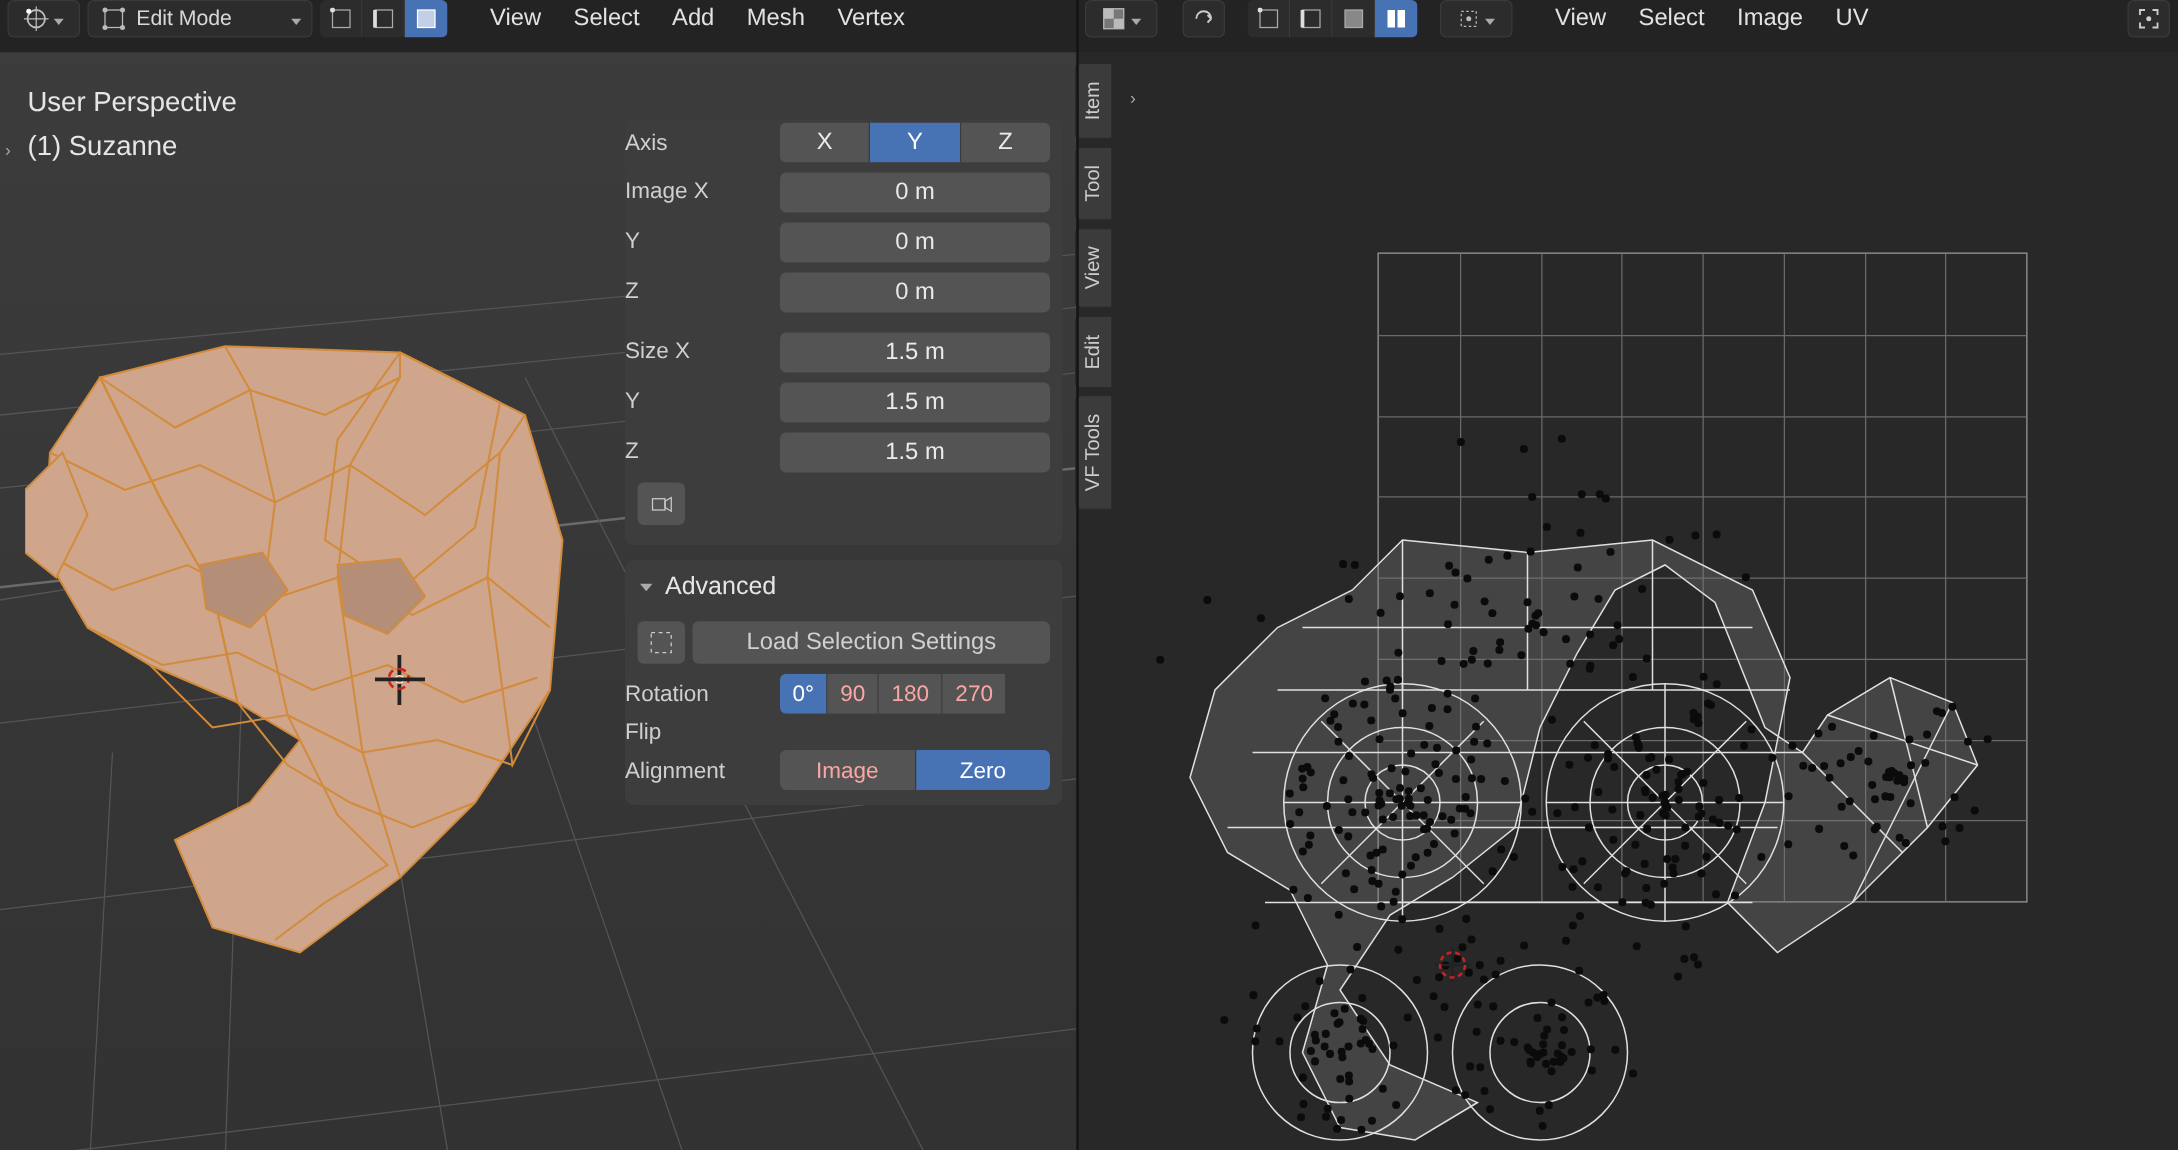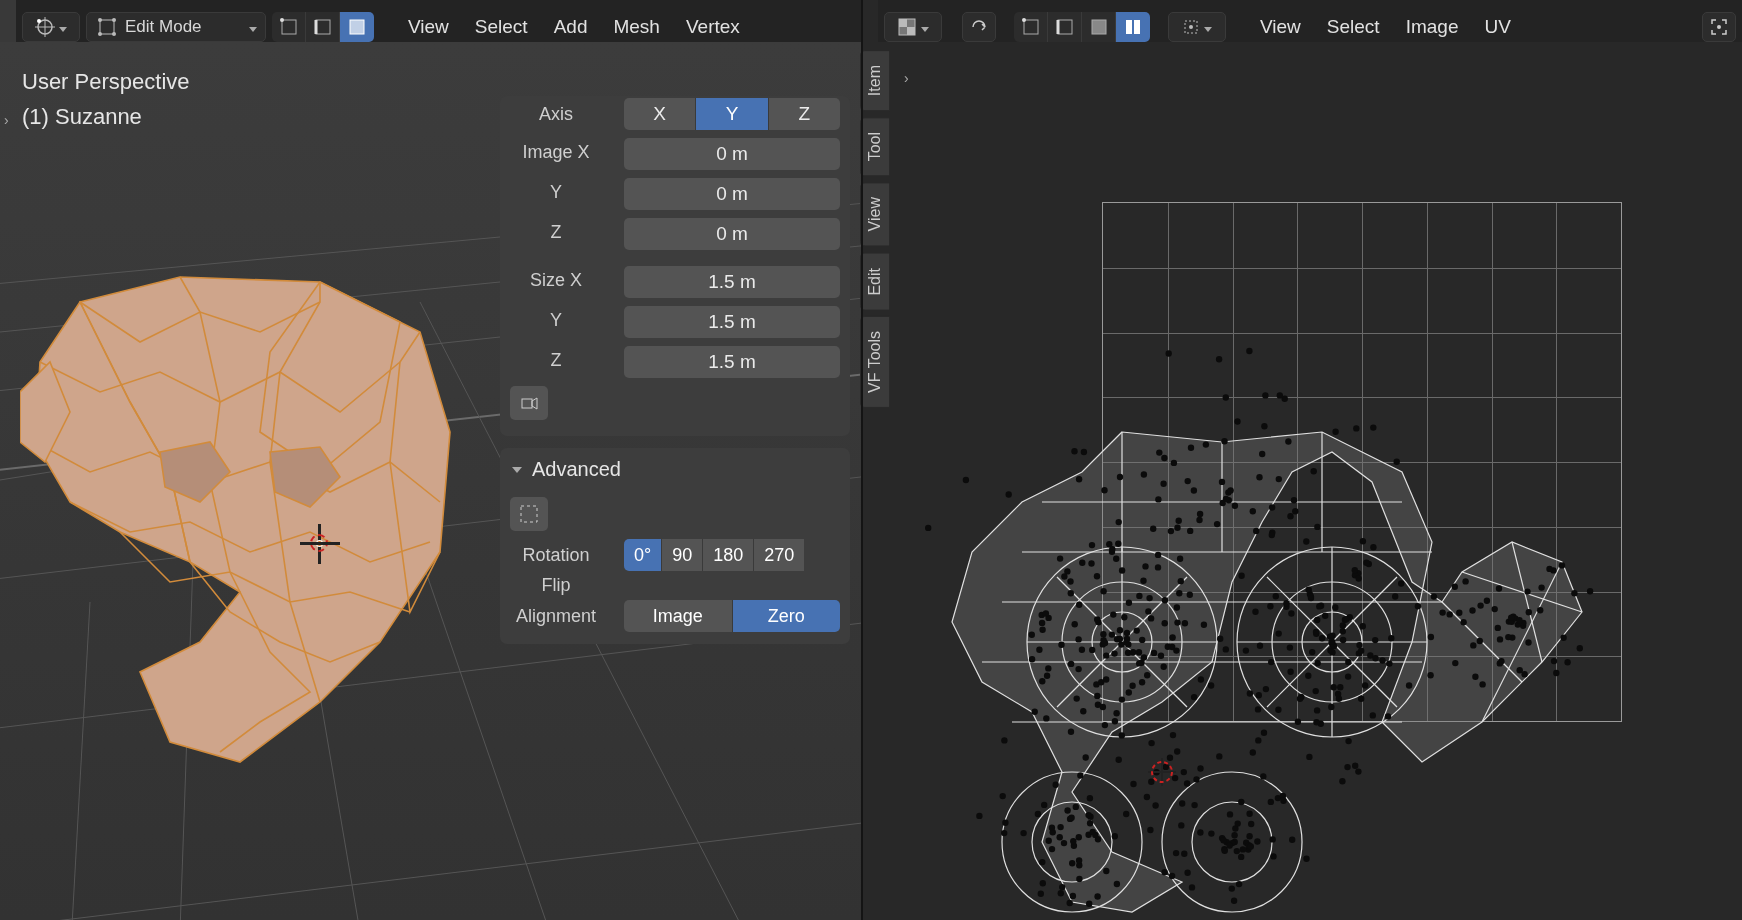--- a/index.html
+++ b/index.html
@@ -25,24 +25,23 @@
     height: 920px;
     position: relative;
     background: #282828;
   }
 
   
   .header {
     height: 42px;
     background: #232323;
     display: flex;
-    align-items: flex-end;
+    align-items: flex-start;
     padding: 0 6px;
     gap: 6px;
-    margin-left: 16px;
   }
   .hbtn {
     height: 30px;
     background: #2c2c2c;
     border: 1px solid #3a3a3a;
     border-radius: 5px;
     display: flex;
     align-items: center;
     justify-content: center;
     padding: 0 8px;
@@ -145,21 +144,21 @@
     font-size: 10px;
   }
   .field-row {
     display: flex;
     align-items: center;
     padding: 2px 10px 2px 0;
     gap: 4px;
   }
   .field-label {
     flex: 0 0 120px;
-    text-align: center;
+    text-align: left;
     font-size: 18px;
     color: #cfcfcf;
     padding-right: 8px;
   }
   .field-ctl {
     flex: 1;
   }
   .seg3 {
     display: flex;
     border-radius: 5px;
@@ -209,21 +208,21 @@
     line-height: 34px;
     text-align: center;
     font-size: 19px;
   }
   .field-row .seg-inline .seg-btn {
     background: #545454;
     height: 32px;
     line-height: 32px;
     padding: 0 10px;
     font-size: 18px;
-    color: #ffffff;
+    color: #fca5a5;
     text-align: center;
   }
   .seg-inline { display:flex; border-radius:5px; overflow:hidden; }
   .seg-inline .seg-btn { border-right:1px solid #3a3a3a; }
   .seg-inline .seg-btn:last-child { border-right:none; }
   .seg-inline .seg-btn.active { background:#4772b3; color:#fff; }
 
   
   .vtabs {
     position: absolute;
@@ -500,20 +499,21 @@
         <div class="panel-head">
           <span class="chev"></span>
           <span>Advanced</span>
         </div>
         <div class="btn-row">
           <div class="sqbtn">
             <svg width="20" height="20">
                 <rect x="2" y="2" width="16" height="16" stroke="#ccc" fill="none" stroke-dasharray="3 3"></rect>
               </svg>
           </div>
+          <div class="widebtn">Load Selection Settings</div>
         </div>
         <div class="field-row">
           <div class="field-label">Rotation</div>
           <div class="field-ctl seg-inline">
             <div class="seg-btn active">0°</div>
             <div class="seg-btn">90</div>
             <div class="seg-btn">180</div>
             <div class="seg-btn">270</div>
           </div>
         </div>

